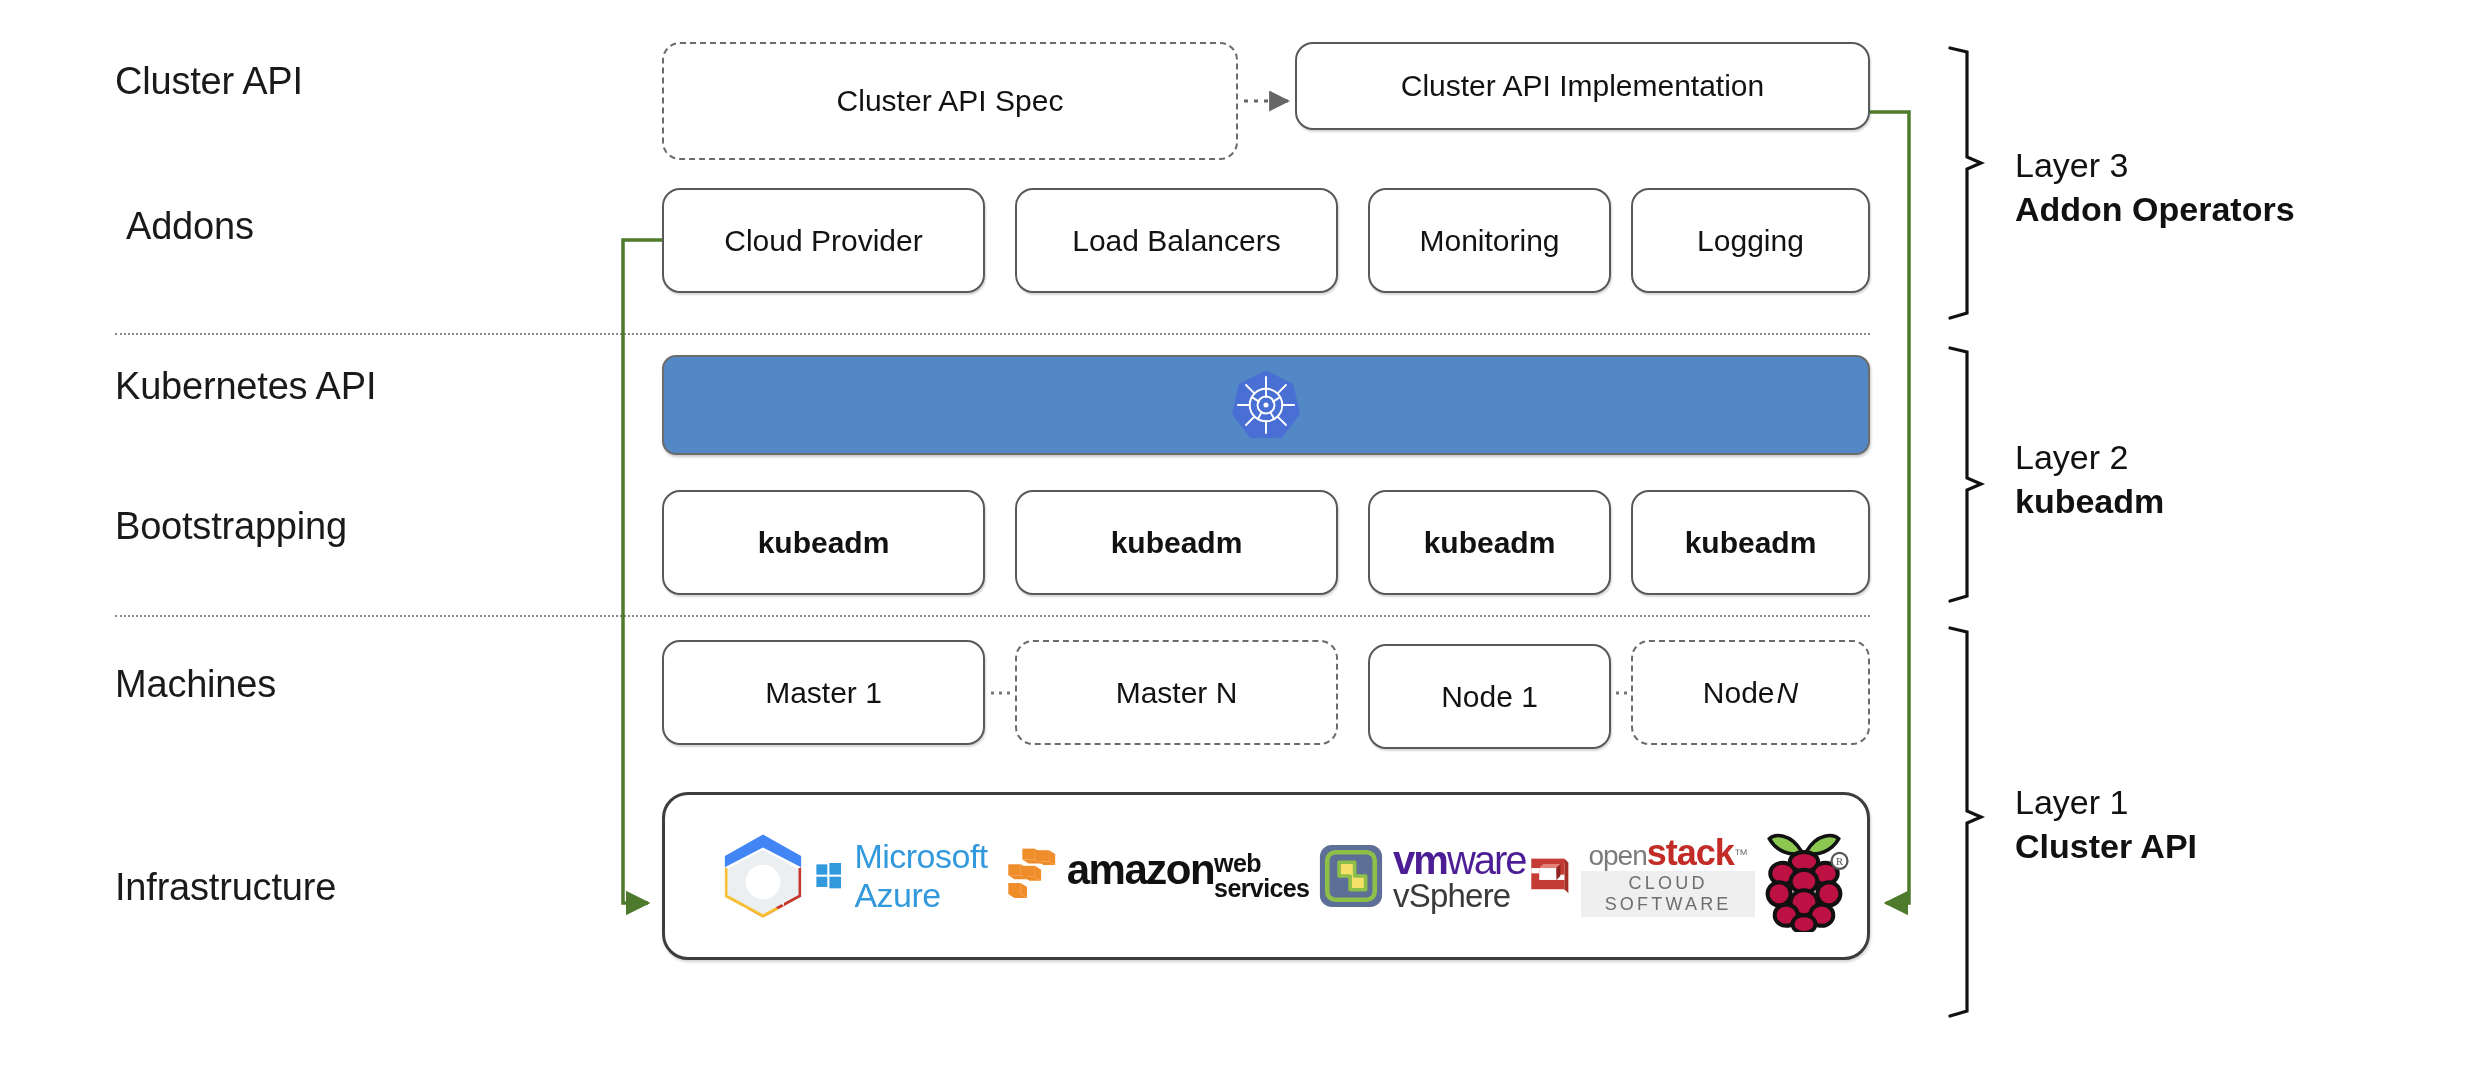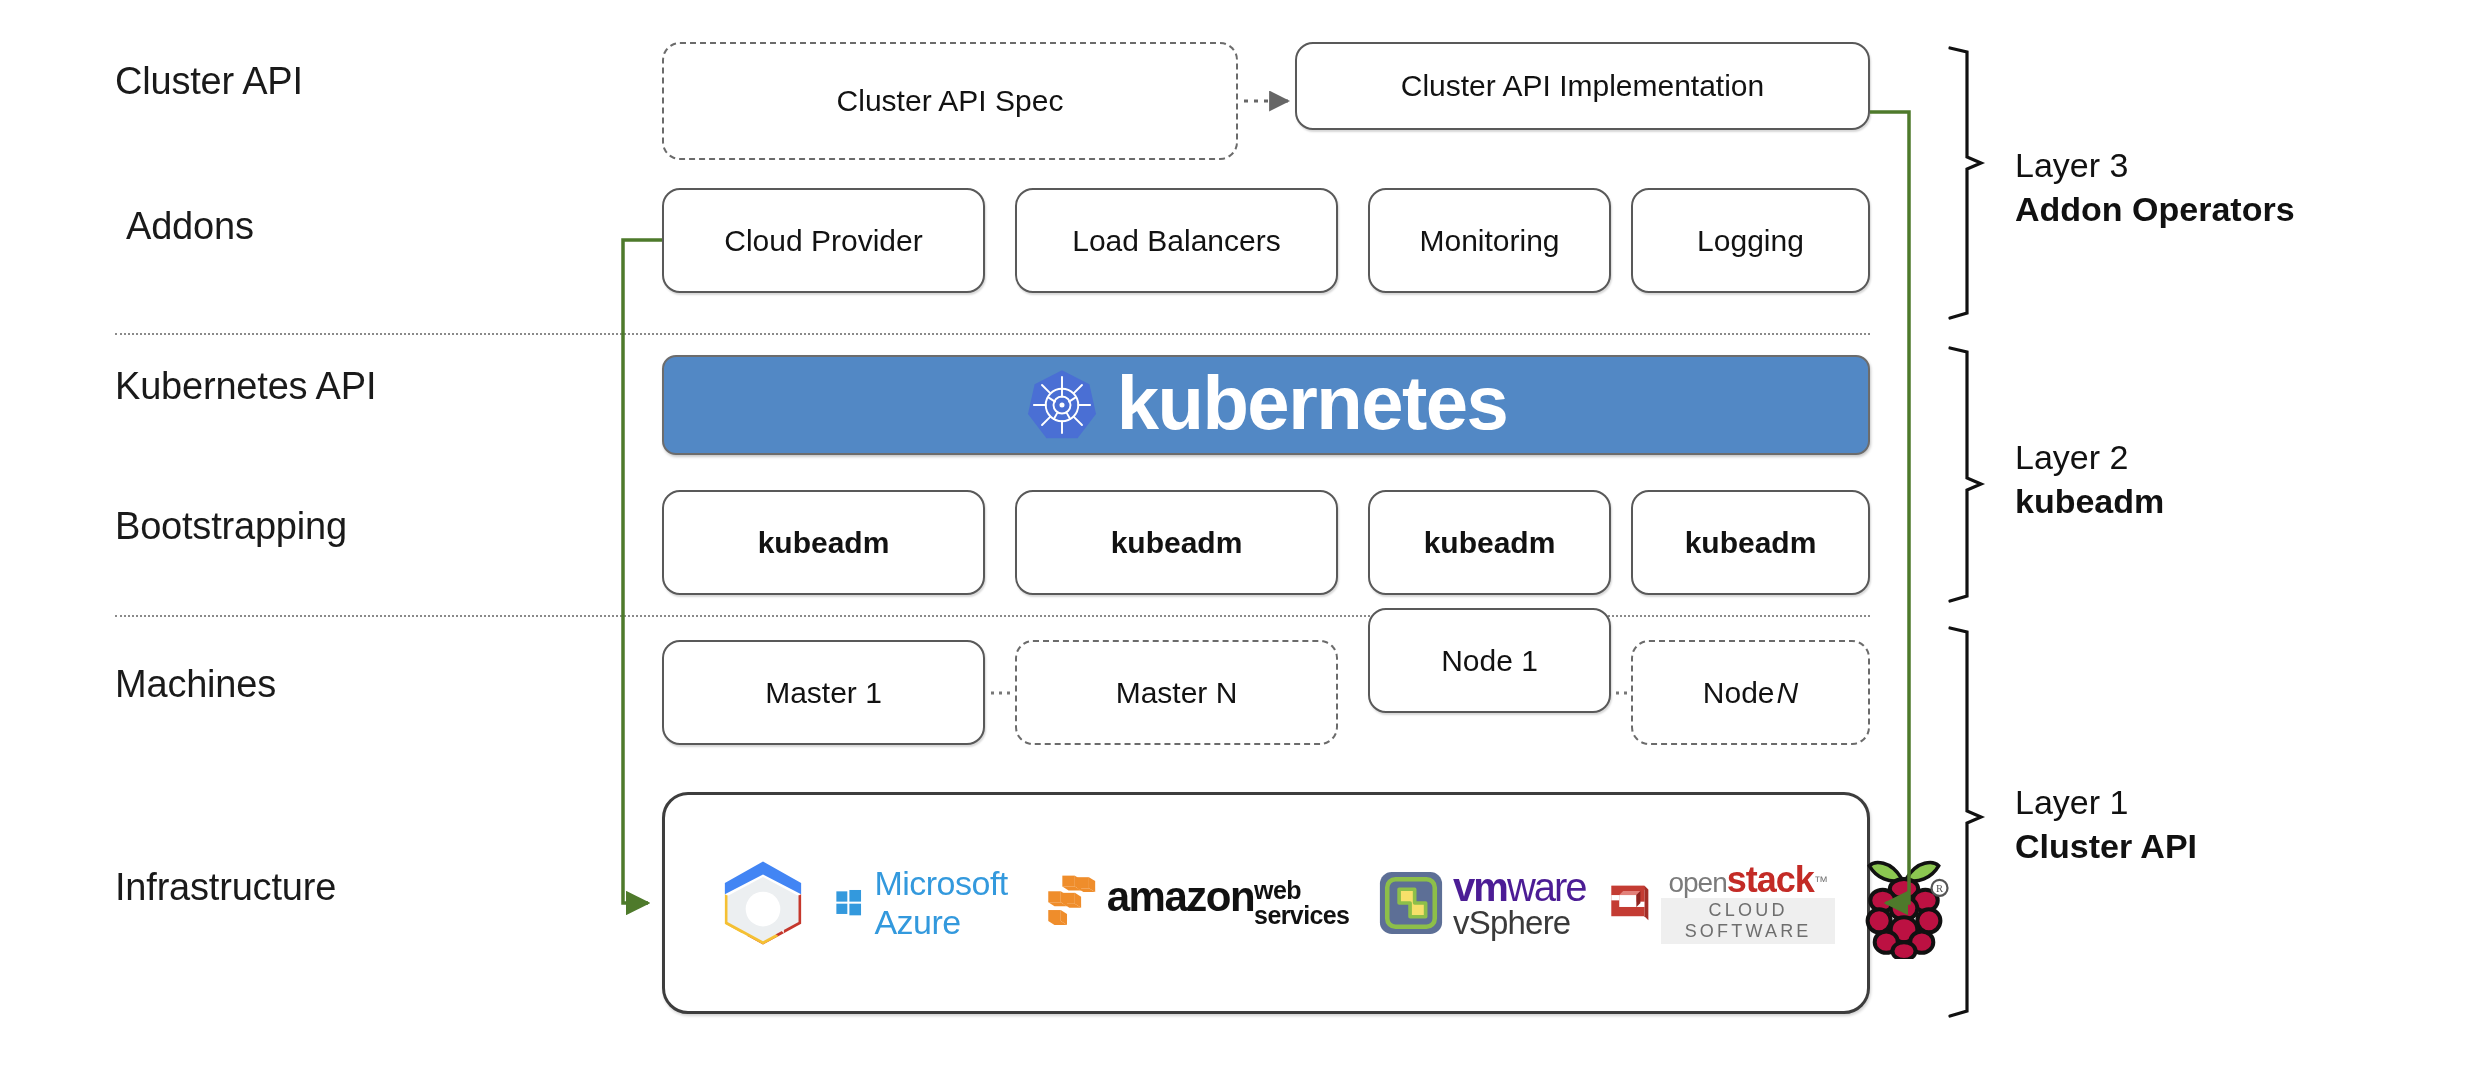--- a/index.html
+++ b/index.html
@@ -157,37 +157,36 @@
           <line x1="77" y1="23" x2="66" y2="34"></line>
           <line x1="34" y1="66" x2="23" y2="77"></line>
           <line x1="50" y1="39" x2="50" y2="29"></line>
           <line x1="59.5" y1="45.5" x2="68" y2="40"></line>
           <line x1="56" y1="60" x2="61" y2="69"></line>
           <line x1="44" y1="60" x2="39" y2="69"></line>
           <line x1="40.5" y1="45.5" x2="32" y2="40"></line>
         </g>
       </svg>
     </span>
-    <span class="k8s-wordmark">kubernetes</span>
   </div>
 
   <div class="box bold" style="left:662px; top:490px; width:323px; height:105px;">kubeadm</div>
   <div class="box bold" style="left:1015px; top:490px; width:323px; height:105px;">kubeadm</div>
   <div class="box bold" style="left:1368px; top:490px; width:243px; height:105px;">kubeadm</div>
   <div class="box bold" style="left:1631px; top:490px; width:239px; height:105px;">kubeadm</div>
 
   <div class="box" style="left:662px; top:640px; width:323px; height:105px;">Master 1</div>
   <div class="box dashed" style="left:1015px; top:640px; width:323px; height:105px;">Master N</div>
-  <div class="box" style="left:1368px; top:608px; width:243px; height:105px;">Node 1</div>
+  <div class="box" style="left:1368px; top:644px; width:243px; height:105px;">Node 1</div>
   <div class="box dashed" style="left:1631px; top:640px; width:239px; height:105px;">
     <span>Node </span>
       <span class="ital">N</span>
   </div>
 
-  <div class="infra-panel" style="left:662px; top:792px; width:1208px; height:222px;gap:20px;">
+  <div class="infra-panel" style="left:662px; top:792px; width:1208px; height:168px;">
 
     <div class="logo-slot" style="width:120px;">
       <svg viewBox="0 0 120 120" width="104" height="104">
         <path d="M60 12 L104 37 L104 50 L60 27 L16 50 L16 37 Z" fill="#4285f4"></path>
         <path d="M104 50 L104 84 L84 95 L84 60 Z" fill="#c5372c"></path>
         <path d="M84 95 L60 108 L42 98 L72 81 Z" fill="#c5372c"></path>
         <path d="M16 50 L16 84 L36 95 L36 60 Z" fill="#f5c033"></path>
         <path d="M16 84 L60 108 L78 98 L36 74 Z" fill="#f5c033"></path>
         <path d="M60 27 L104 50 L104 84 L60 108 L16 84 L16 50 Z" fill="none"></path>
         <polygon points="60,30 101,52 101,82 60,104 19,82 19,52" fill="#eceff1"></polygon>

